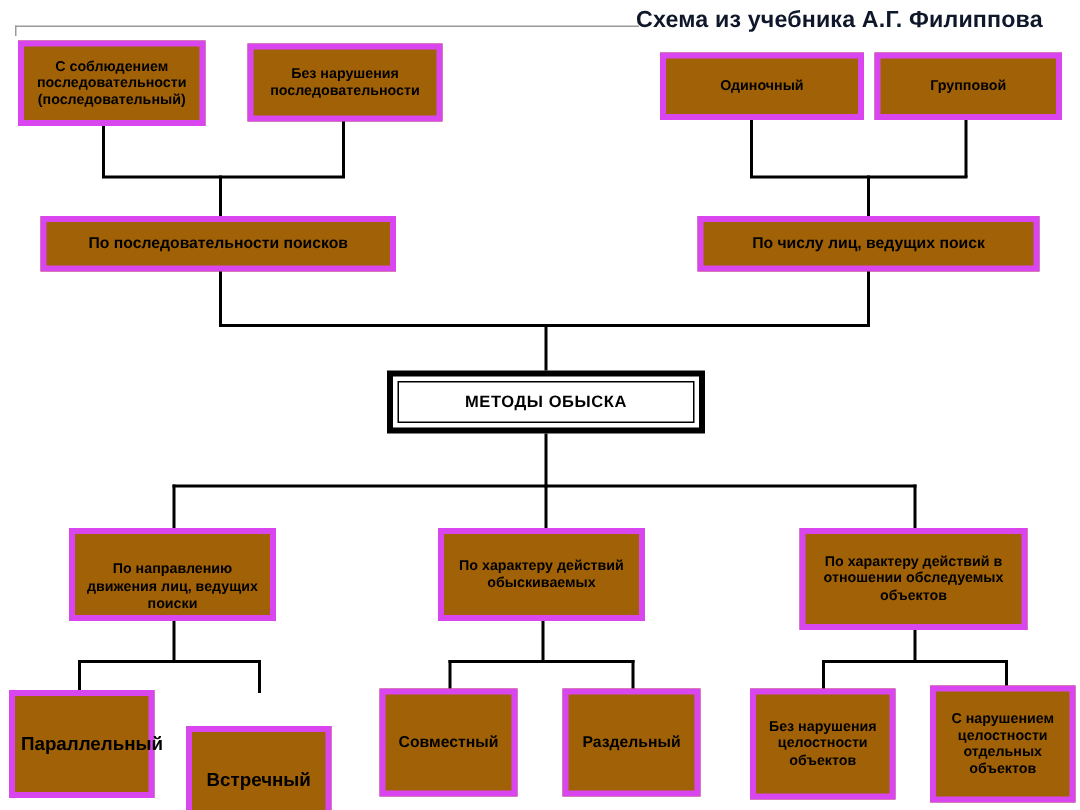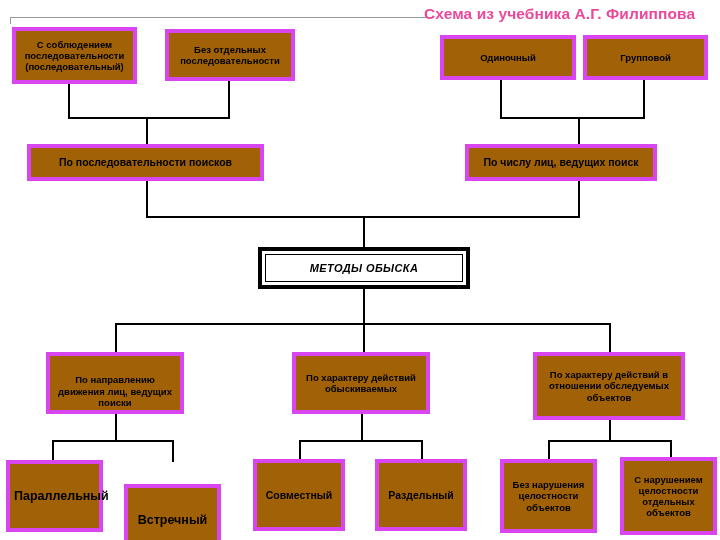--- a/index.html
+++ b/index.html
@@ -18,21 +18,21 @@
     background:#9a9a9a;
     height:1px;
   }
   .hrule-tick{
     position:absolute;
     background:#9a9a9a;
     width:1px;
   }
   .doc-title{
     position:absolute;
-    color:#ec4899;
+    color:#0f172a;
     font-size:15.5px;
     font-weight:700;
     letter-spacing:0.1px;
     white-space:nowrap;
     line-height:1;
   }
 
   
   .node{
     position:absolute;
@@ -45,21 +45,21 @@
     text-align:center;
     color:#000000;
     line-height:1.18;
     padding:2px 4px;
   }
   .node span{display:block;width:100%;}
 
   .t-sm{font-size:9.5px;font-weight:700;}
   .t-md{font-size:10.5px;font-weight:700;}
   .t-lg{font-size:12.5px;font-weight:700;}
-  .t-xl{font-size:11px;font-weight:700;letter-spacing:0.4px;font-style:italic;}
+  .t-xl{font-size:11px;font-weight:700;letter-spacing:0.4px;}
 
   
   .node-root{
     position:absolute;
     box-sizing:border-box;
     background:#ffffff;
     border:4px solid #000000;
     padding:3px;
   }
   .node-root-inner{
@@ -81,21 +81,21 @@
 
   <div class="hrule" style="left:10px;top:17px;width:416px;"></div>
   <div class="hrule-tick" style="left:10px;top:17px;height:7px;"></div>
   <div class="doc-title" style="left:424px;top:6px;">Схема из учебника А.Г. Филиппова</div>
 
   <div class="node t-sm" style="left:12px;top:27px;width:125px;height:57px;">
     <span>С соблюдением последовательности (последовательный)</span>
   </div>
 
   <div class="node t-sm" style="left:165px;top:29px;width:130px;height:52px;">
-    <span>Без отдельных последовательности</span>
+    <span>Без нарушения последовательности</span>
   </div>
 
   <div class="node t-sm" style="left:440px;top:35px;width:136px;height:45px;">
     <span>Одиночный</span>
   </div>
 
   <div class="node t-sm" style="left:583px;top:35px;width:125px;height:45px;">
     <span>Групповой</span>
   </div>
 
@@ -106,21 +106,21 @@
 
   <div class="vline" style="left:500px;top:80px;height:38px;"></div>
   <div class="vline" style="left:643px;top:80px;height:38px;"></div>
   <div class="hline" style="left:500px;top:117px;width:145px;"></div>
   <div class="vline" style="left:578px;top:117px;height:28px;"></div>
 
   <div class="node t-md" style="left:27px;top:144px;width:237px;height:37px;">
     <span>По последовательности поисков</span>
   </div>
 
-  <div class="node t-md" style="left:465px;top:144px;width:192px;height:37px;">
+  <div class="node t-md" style="left:465px;top:144px;width:228px;height:37px;">
     <span>По числу лиц, ведущих поиск</span>
   </div>
 
   <div class="vline" style="left:146px;top:181px;height:37px;"></div>
   <div class="vline" style="left:578px;top:181px;height:37px;"></div>
   <div class="hline" style="left:146px;top:216px;width:434px;"></div>
   <div class="vline" style="left:363px;top:216px;height:33px;"></div>
 
   <div class="node-root" style="left:258px;top:247px;width:212px;height:42px;">
     <div class="node-root-inner t-xl">

